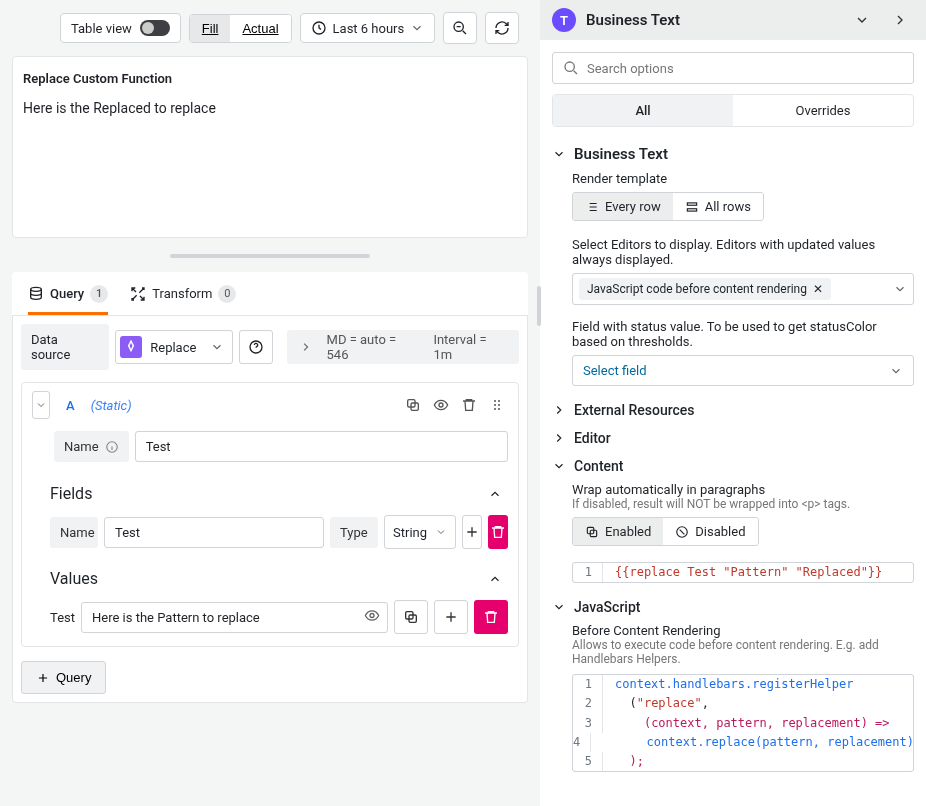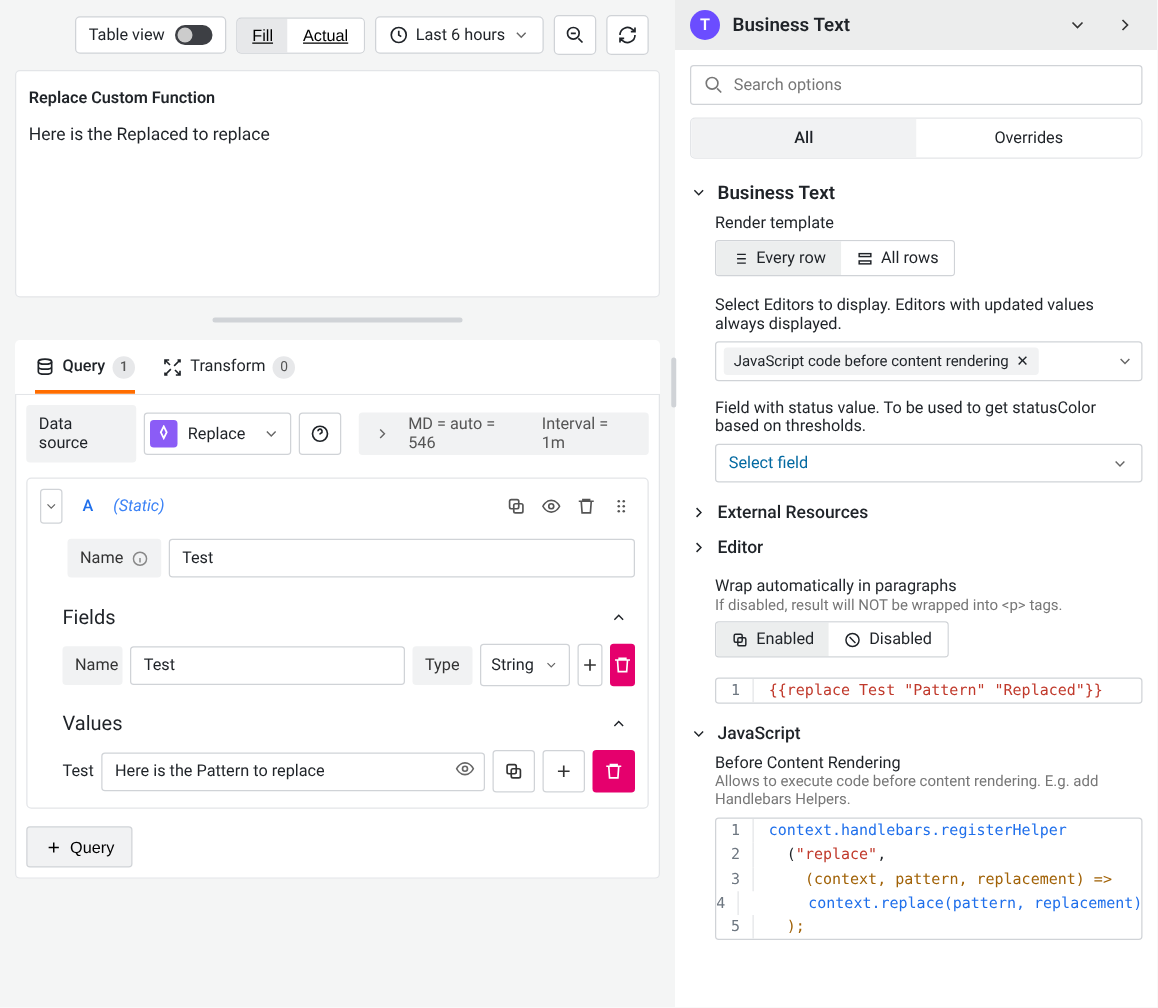--- a/index.html
+++ b/index.html
@@ -547,21 +547,21 @@
     border-right: 1px solid #e3e5e8;
     user-select: none;
   }
   .code-text {
     padding-left: 12px;
     white-space: pre;
   }
   .tok-tmpl { color: #c0392b; }
   .tok-key  { color: #1f6feb; }
   .tok-str  { color: #c0392b; }
-  .tok-op   { color: #a16207; }
+  .tok-op   { color: #be185d; }
 </style>
 </head>
 <body>
 
 <div class="root">
 
   <div class="left-pane">
 
     <div class="left-toolbar">
       <div class="table-view-btn">
@@ -867,20 +867,26 @@
       <div class="sec">
         <div class="sec-head small">
           <svg width="14" height="14" viewBox="0 0 24 24" fill="none" stroke="currentColor" stroke-width="2">
               <path d="M9 6l6 6-6 6"></path>
             </svg>
           <span>Editor</span>
         </div>
       </div>
 
       <div class="sec">
+        <div class="sec-head small">
+          <svg width="14" height="14" viewBox="0 0 24 24" fill="none" stroke="currentColor" stroke-width="2">
+              <path d="M6 9l6 6 6-6"></path>
+            </svg>
+          <span>Content</span>
+        </div>
         <div class="sec-body">
           <div class="sub-label">Wrap automatically in paragraphs</div>
           <div class="sub-help">If disabled, result will NOT be wrapped into &lt;p&gt; tags.</div>
           <div class="radio-group">
             <div class="opt active">
               <svg width="14" height="14" viewBox="0 0 24 24" fill="none" stroke="currentColor" stroke-width="2">
                   <rect x="9" y="9" width="11" height="11" rx="2"></rect>
                   <rect x="4" y="4" width="11" height="11" rx="2"></rect>
                 </svg>
               <span>Enabled</span>

